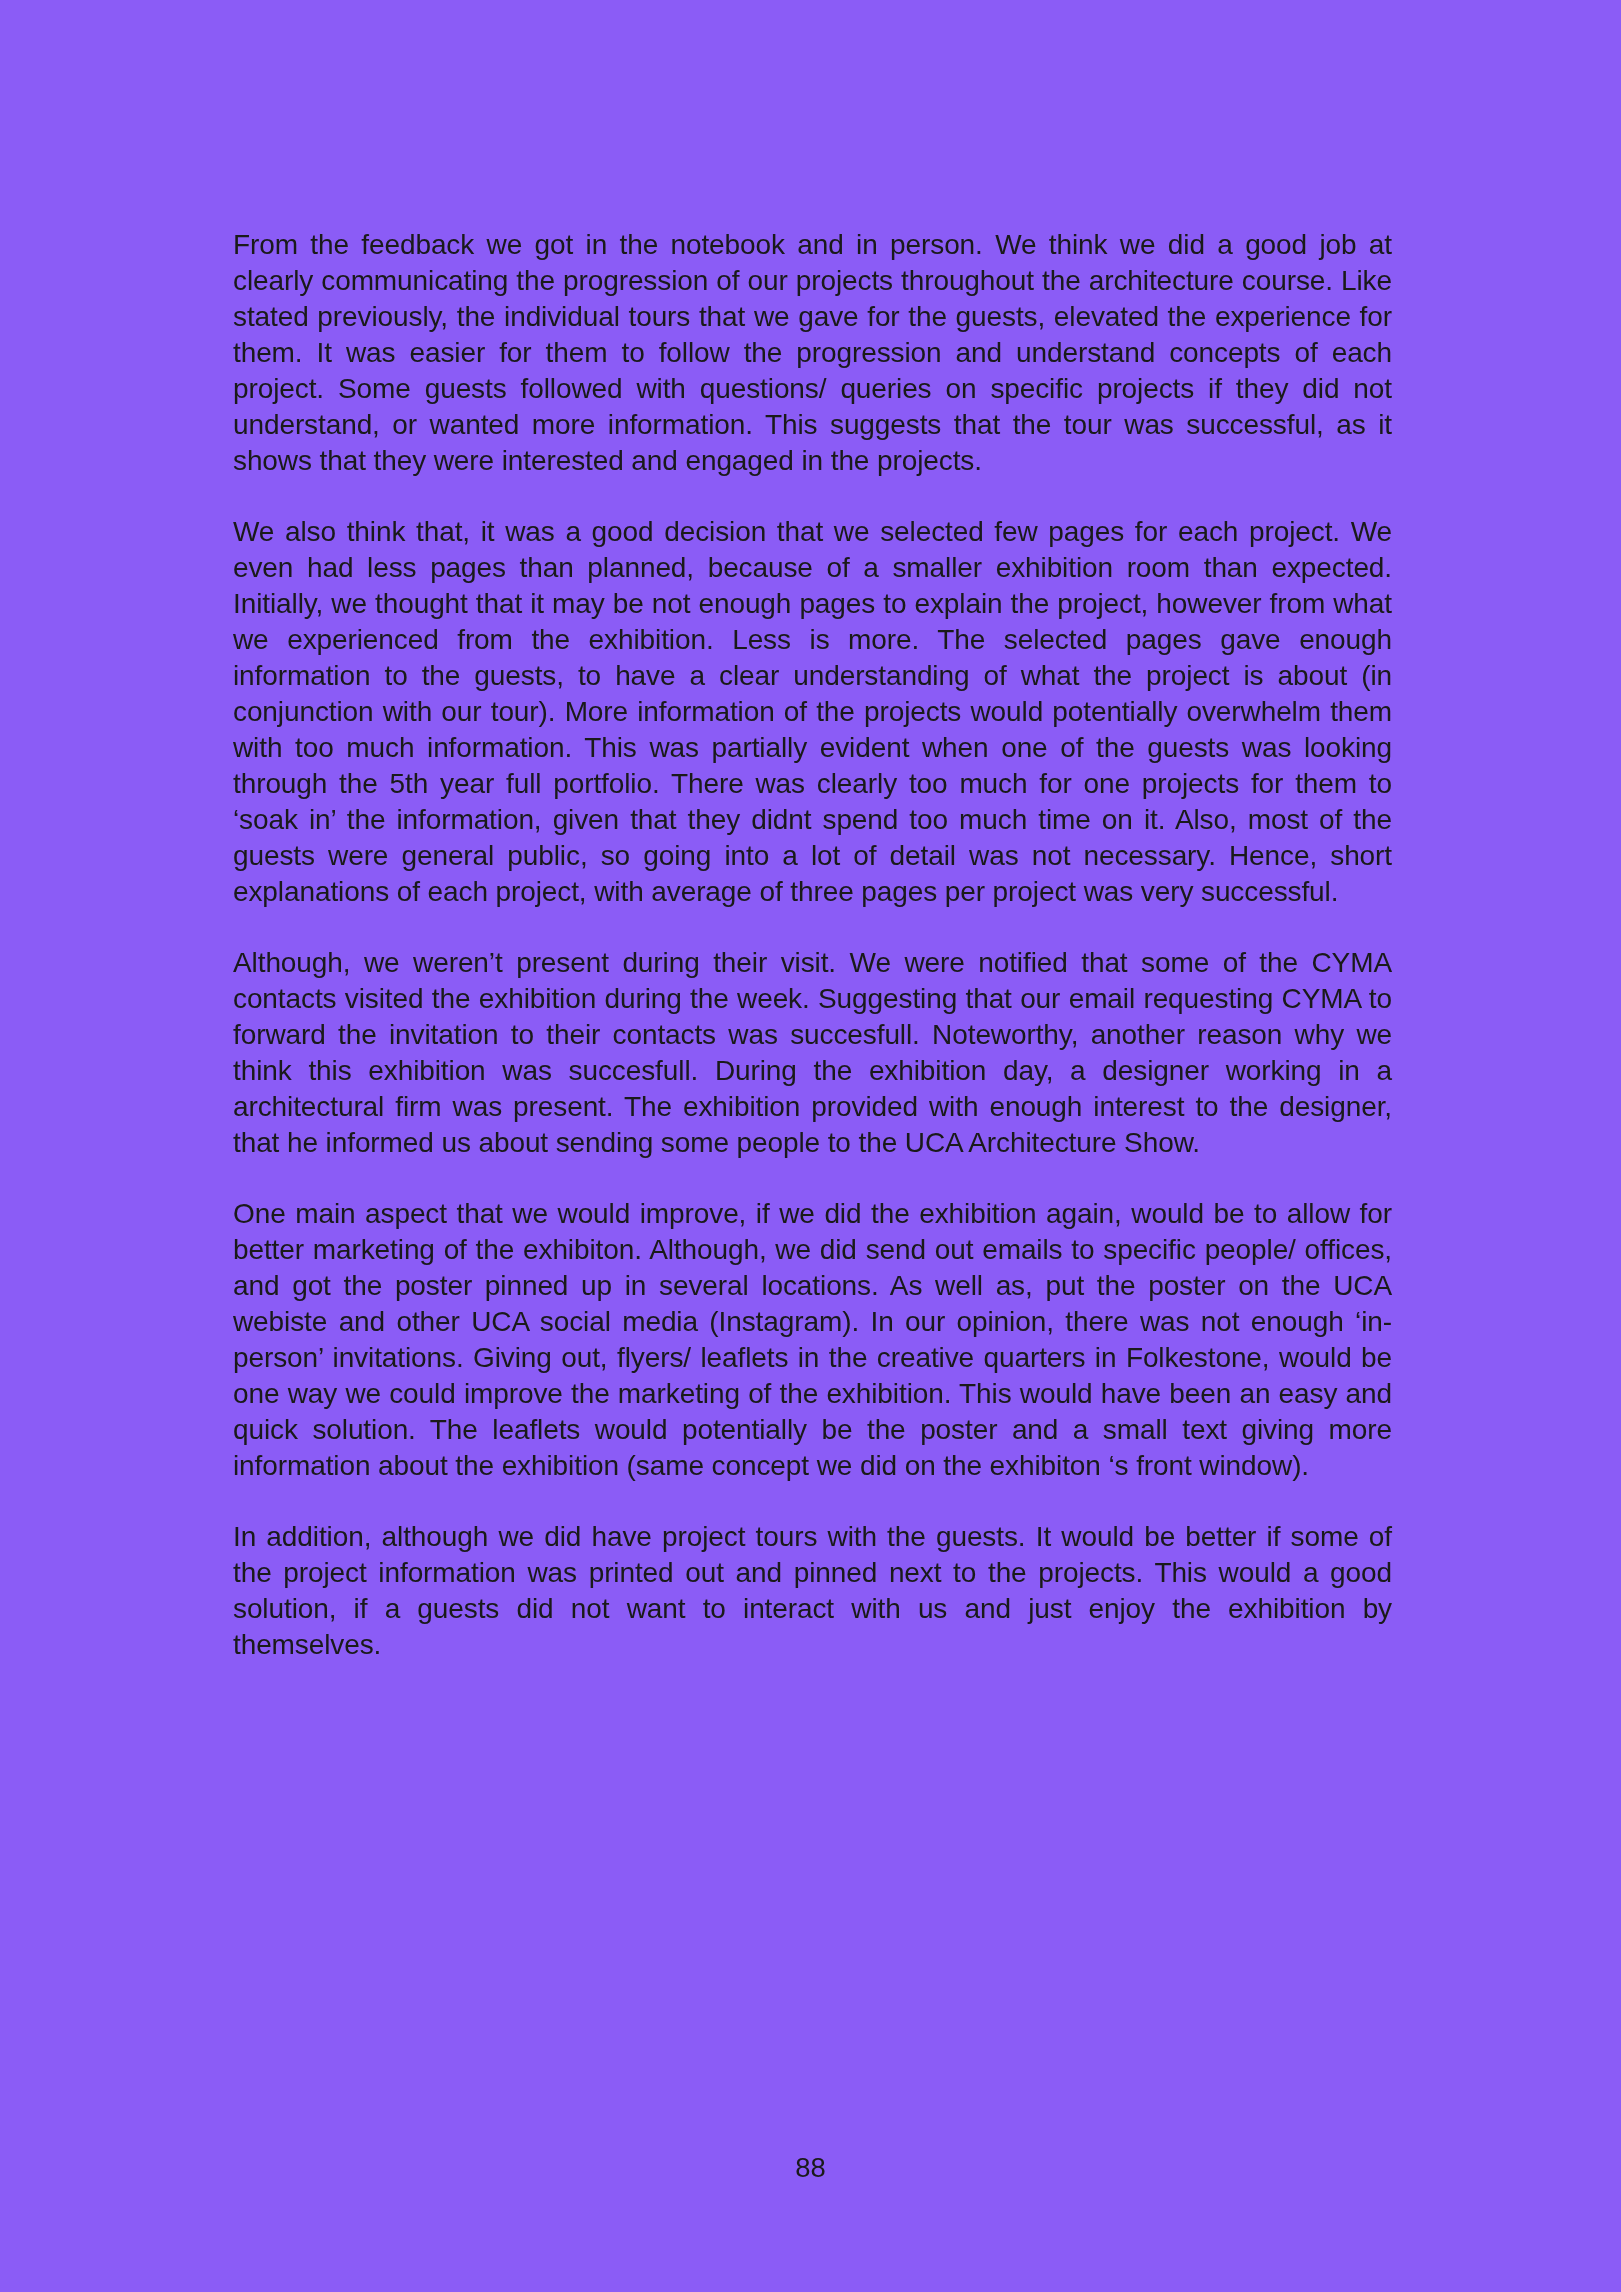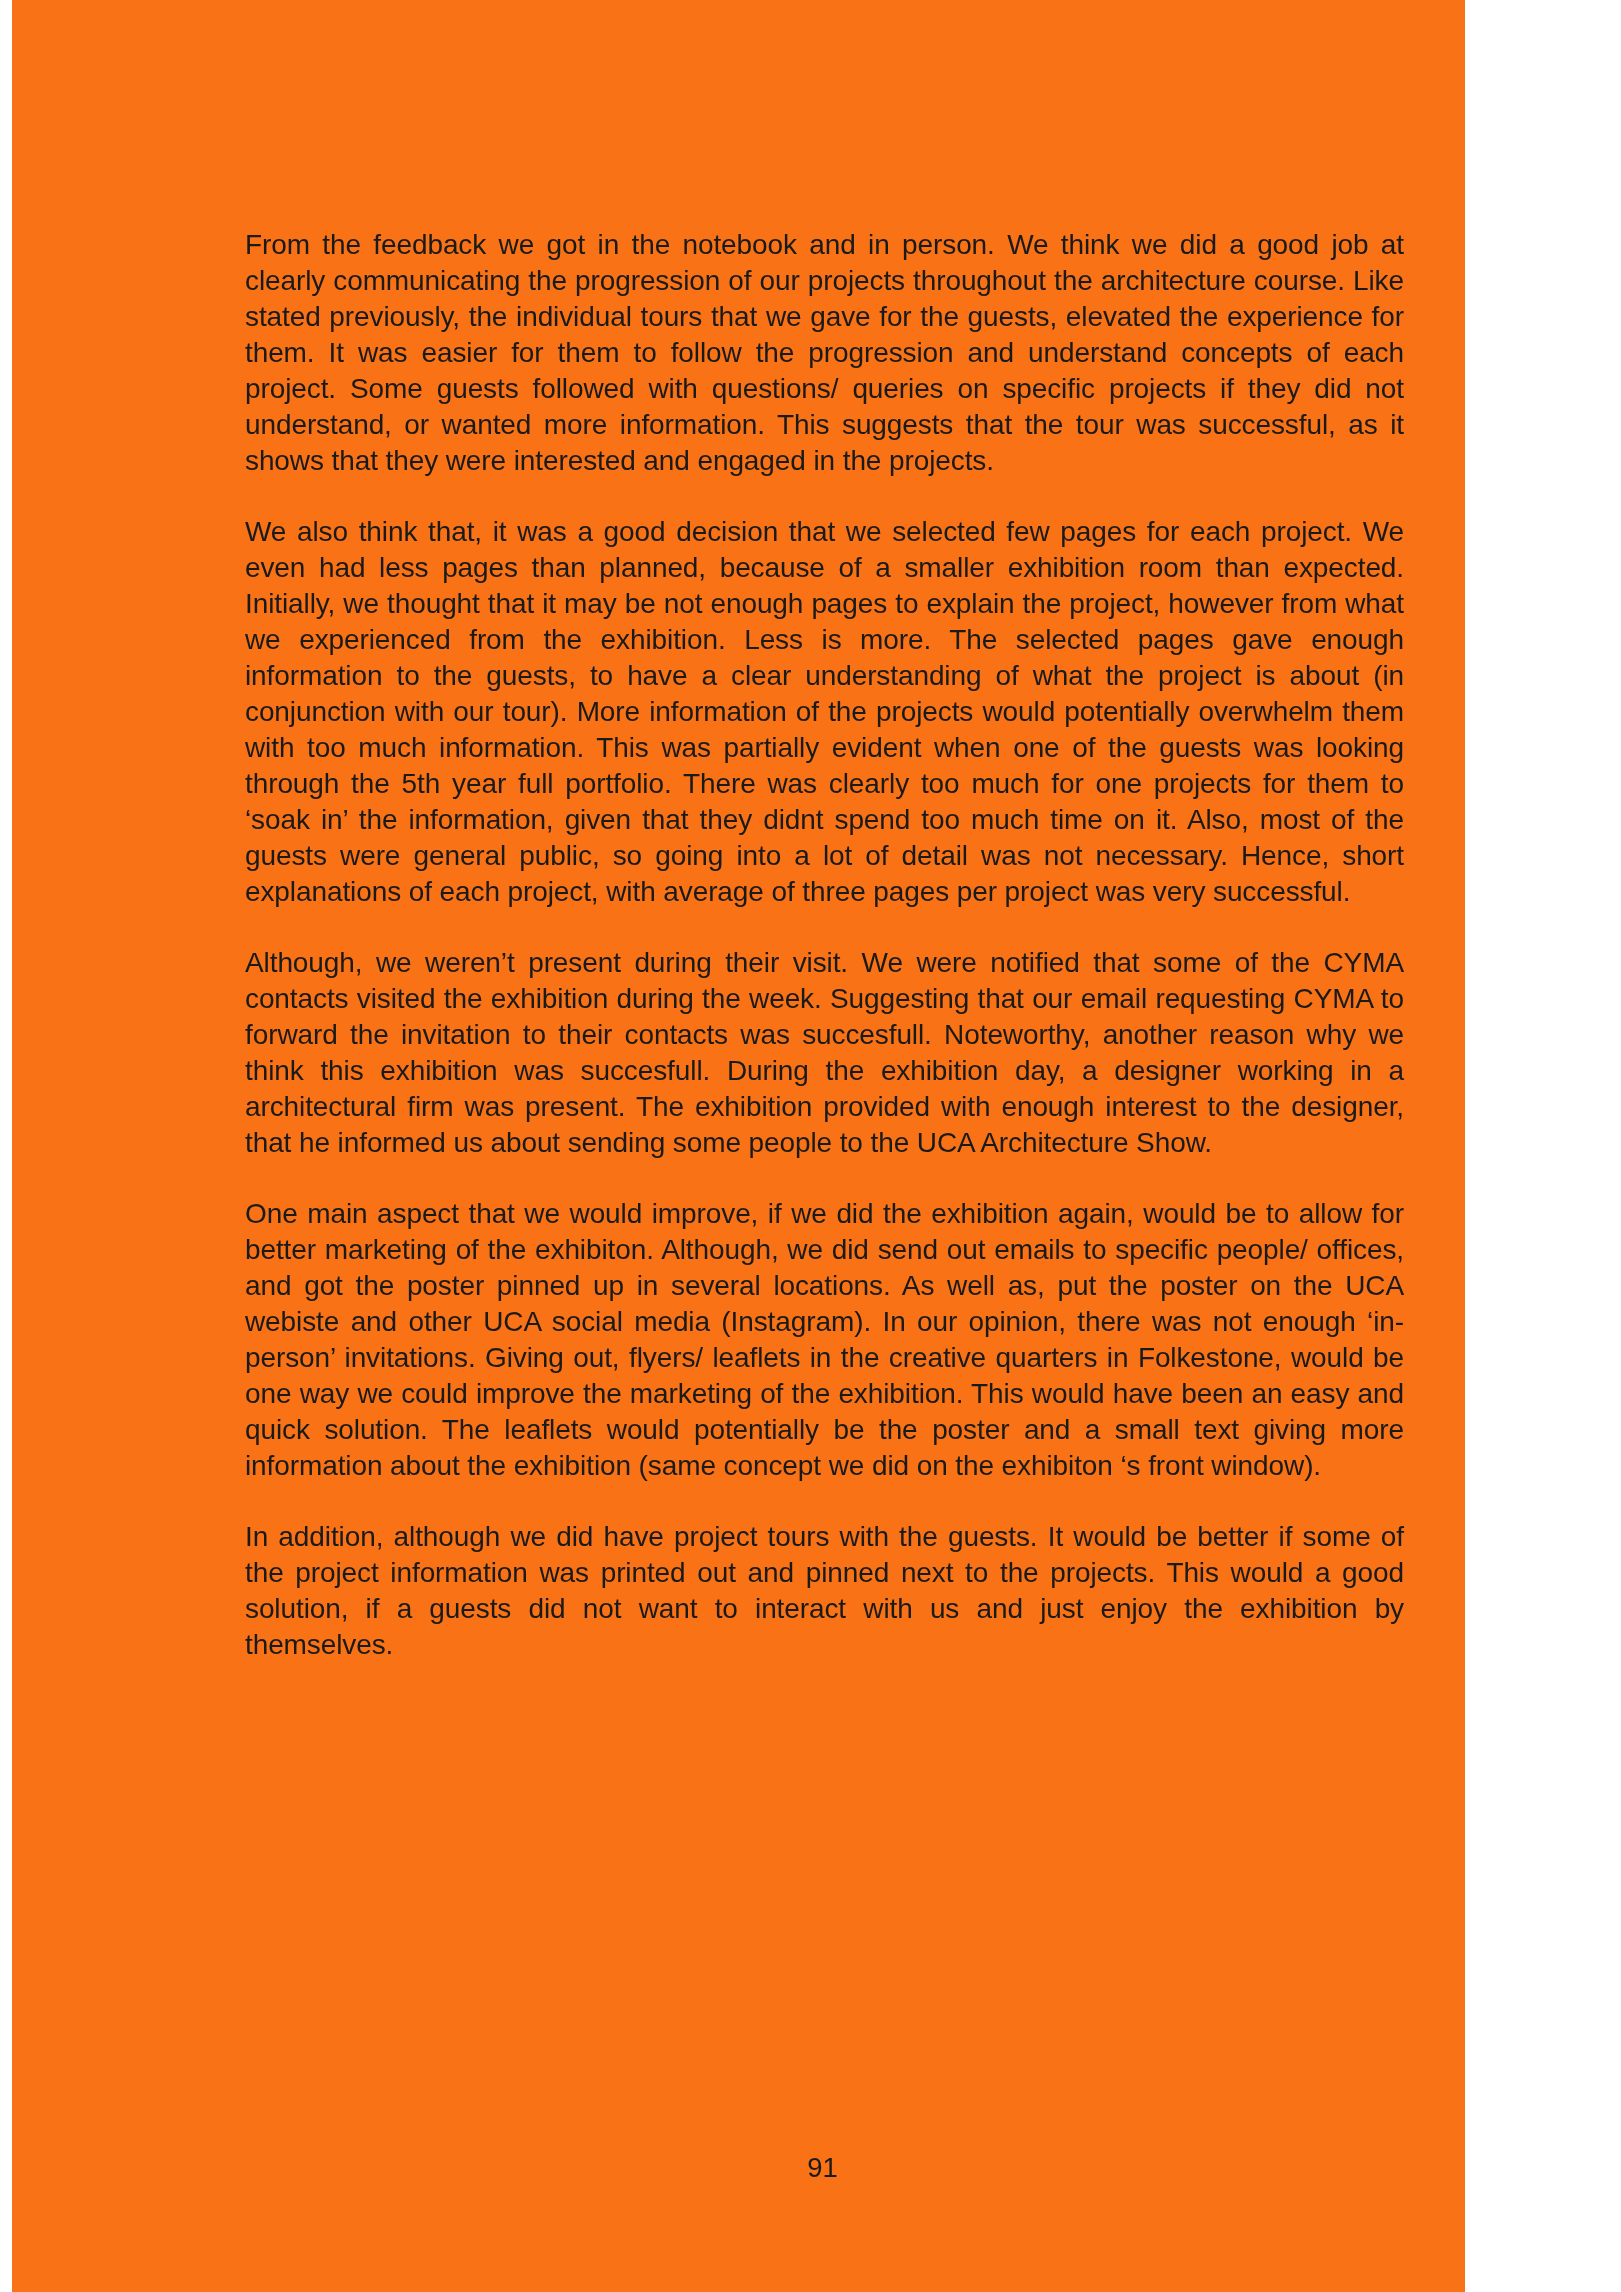--- a/index.html
+++ b/index.html
@@ -12,24 +12,23 @@
       height: 2293px;
       position: relative;
       overflow: hidden;
       font-family: "Liberation Sans", sans-serif;
       color: #1a1a1a;
     }
     .page {
       position: absolute;
       left: 0;
       top: 0;
-      width: 1453px;
+      width: 1621px;
       height: 2293px;
-      background: #f97316;
-      margin-left: 12px;
+      background: #8b5cf6;
     }
     .body-text {
       position: absolute;
       left: 233px;
       top: 227px;
       width: 1159px;
     }
     .para {
       margin: 0 0 35px 0;
       font-size: 28px;
@@ -53,15 +52,15 @@
 <body>
 
 <div class="page">
   <div class="body-text">
     <p class="para">From the feedback we got in the notebook and in person. We think we did a good job at clearly communicating the progression of our projects throughout the architecture course. Like stated previously, the individual tours that we gave for the guests, elevated the experience for them. It was easier for them to follow the progression and understand concepts of each project. Some guests followed with questions/ queries on specific projects if they did not understand, or wanted more information. This suggests that the tour was successful, as it shows that they were interested and engaged in the projects.</p>
     <p class="para">We also think that, it was a good decision that we selected few pages for each project. We even had less pages than planned, because of a smaller exhibition room than expected. Initially, we thought that it may be not enough pages to explain the project, however from what we experienced from the exhibition. Less is more. The selected pages gave enough information to the guests, to have a clear understanding of what the project is about (in conjunction with our tour). More information of the projects would potentially overwhelm them with too much information. This was partially evident when one of the guests was looking through the 5th year full portfolio. There was clearly too much for one projects for them to ‘soak in’ the information, given that they didnt spend too much time on it. Also, most of the guests were general public, so going into a lot of detail was not necessary. Hence, short explanations of each project, with average of three pages per project was very successful.</p>
     <p class="para">Although, we weren’t present during their visit. We were notified that some of the CYMA contacts visited the exhibition during the week. Suggesting that our email requesting CYMA to forward the invitation to their contacts was succesfull. Noteworthy, another reason why we think this exhibition was succesfull. During the exhibition day, a designer working in a architectural firm was present. The exhibition provided with enough interest to the designer, that he informed us about sending some people to the UCA Architecture Show.</p>
     <p class="para">One main aspect that we would improve, if we did the exhibition again, would be to allow for better marketing of the exhibiton. Although, we did send out emails to specific people/ offices, and got the poster pinned up in several locations. As well as, put the poster on the UCA webiste and other UCA social media (Instagram). In our opinion, there was not enough ‘in-person’ invitations. Giving out, flyers/ leaflets in the creative quarters in Folkestone, would be one way we could improve the marketing of the exhibition. This would have been an easy and quick solution. The leaflets would potentially be the poster and a small text giving more information about the exhibition (same concept we did on the exhibiton ‘s front window).</p>
     <p class="para">In addition, although we did have project tours with the guests. It would be better if some of the project information was printed out and pinned next to the projects. This would a good solution, if a guests did not want to interact with us and just enjoy the exhibition by themselves.</p>
   </div>
-  <div class="page-number">91</div>
+  <div class="page-number">88</div>
 </div>
 
 
 </body></html>

